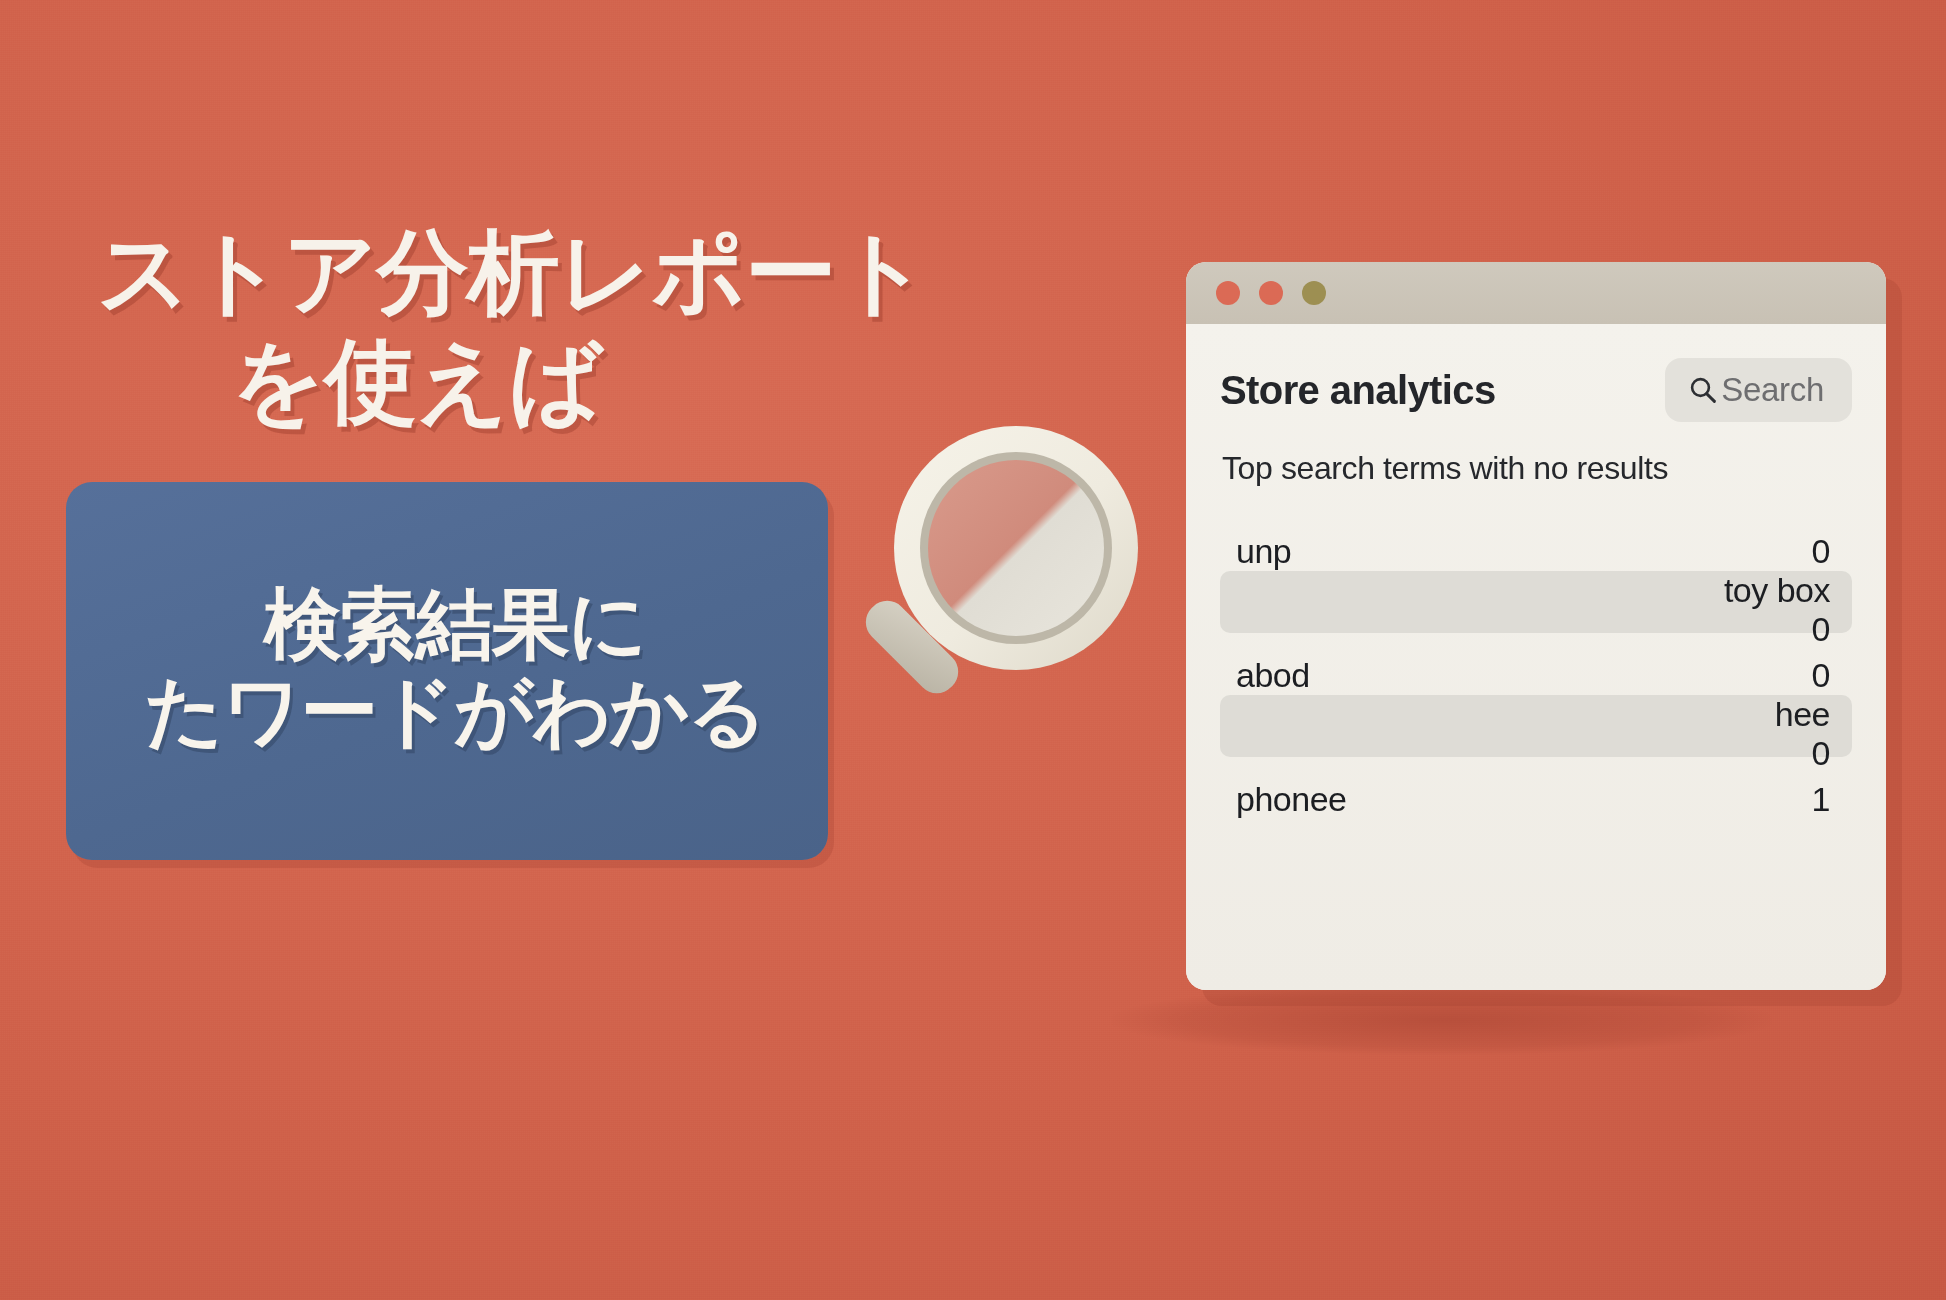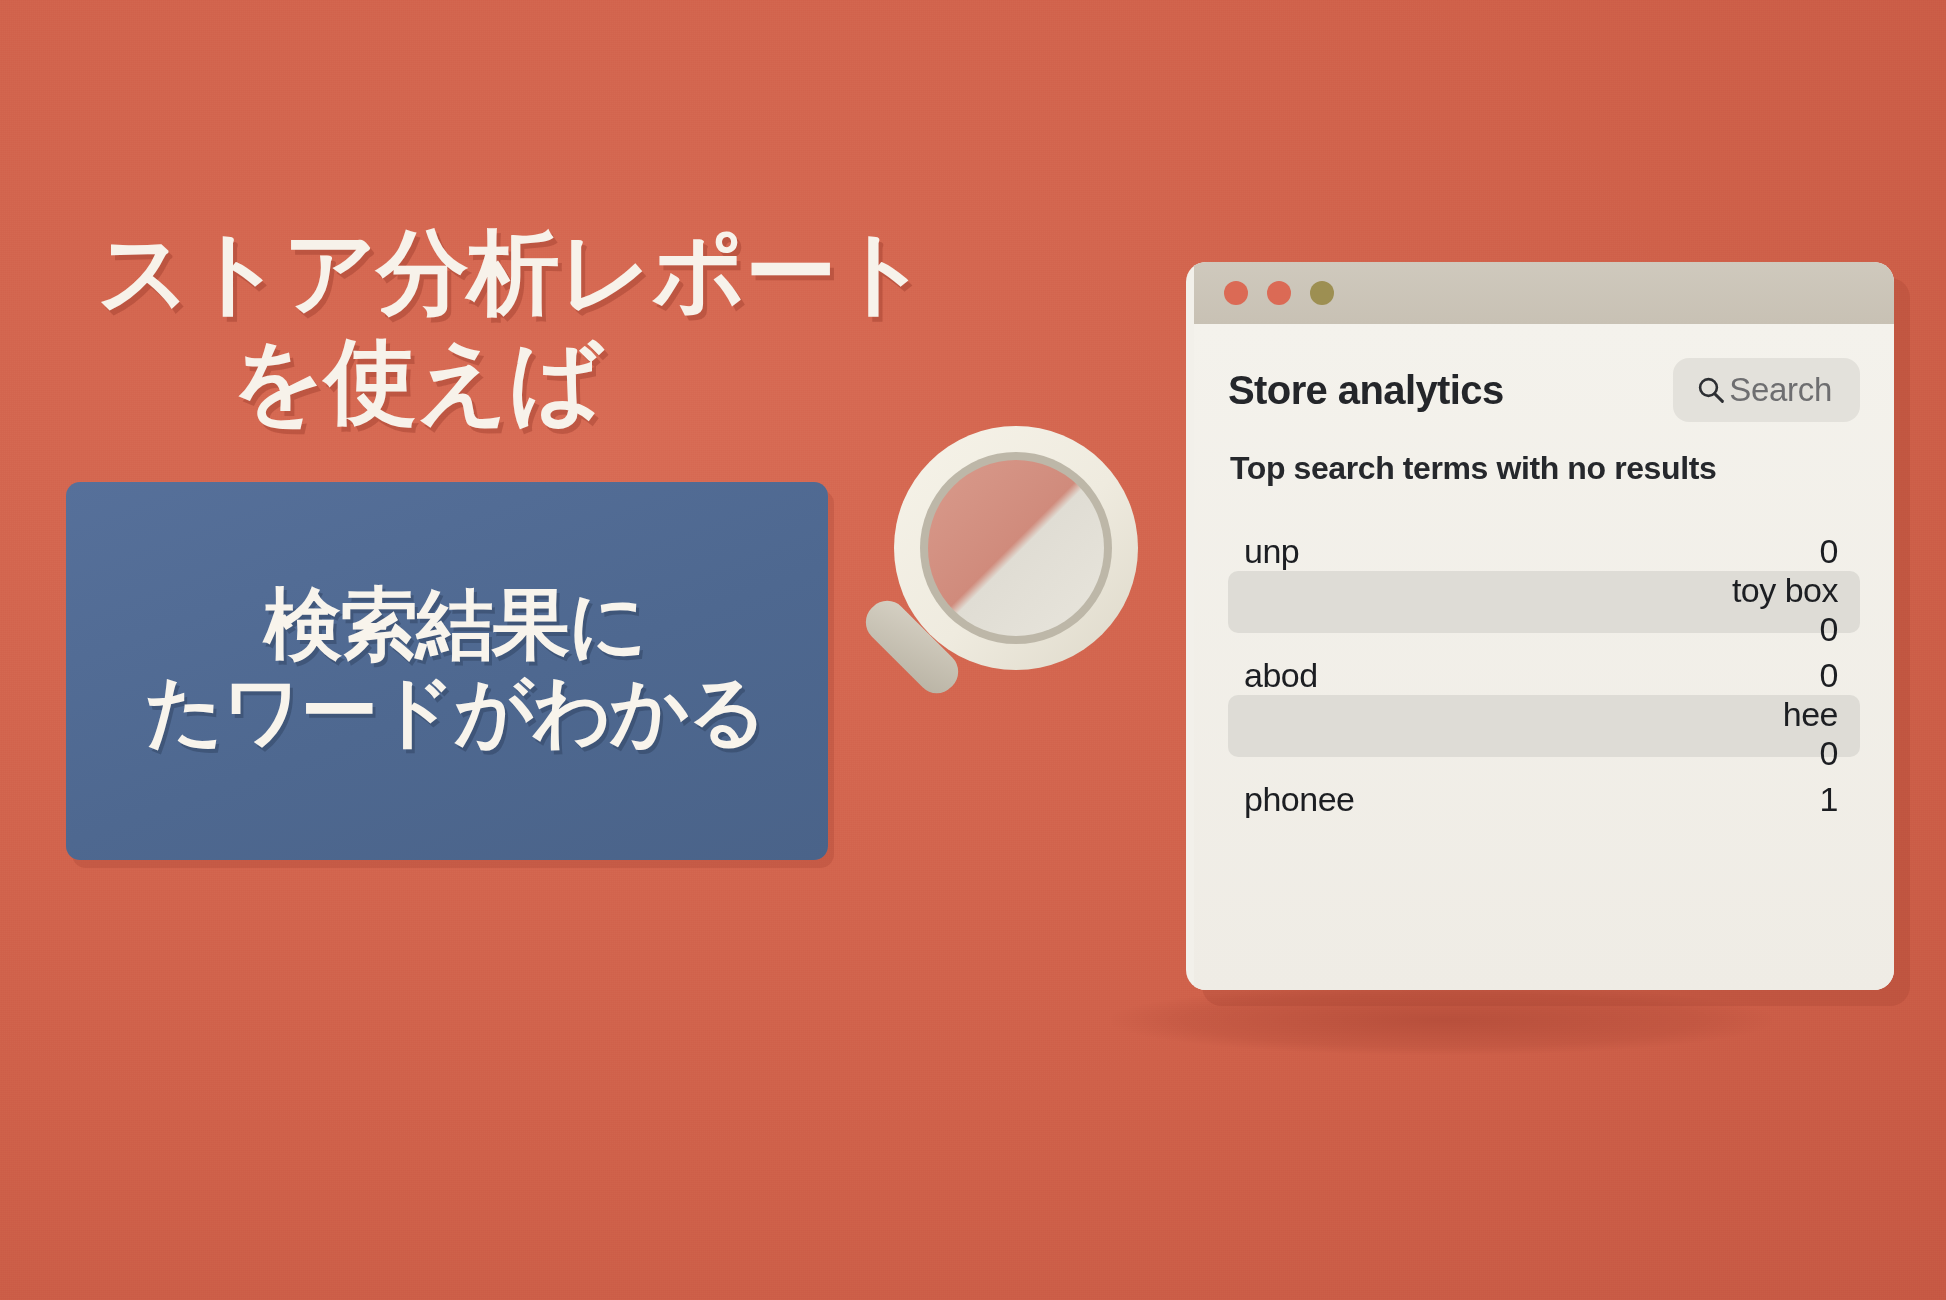--- a/index.html
+++ b/index.html
@@ -56,21 +56,21 @@
   #callout {
     position: absolute;
     left: 66px;
     top: 482px;
     width: 762px;
     height: 378px;
     background: #4e6party;
     background: #4f6party;
     background: #50688f;
     background: linear-gradient(160deg, #56709a 0%, #4e6890 55%, #4a6389 100%);
-    border-radius: 14px;
+    border-radius: 26px;
     box-shadow: 6px 8px 0 rgba(150,55,40,.22);
     z-index: 5;
     display: flex;
     flex-direction: column;
     align-items: center;
     justify-content: center;
     padding: 8px 0 14px 16px;
     box-sizing: border-box;
     font-family: Liberation Serif, serif;
   }
@@ -99,21 +99,20 @@
     position: absolute;
     left: 1186px;
     top: 262px;
     width: 700px;
     height: 728px;
     border-radius: 20px;
     overflow: hidden;
     background: #f2f0ea;
     box-shadow: 16px 16px 0 rgba(150,55,40,.20);
     z-index: 6;
-    padding-left: 8px;
   }
   #titlebar {
     height: 62px;
     background: linear-gradient(180deg, #cfc9bd 0%, #c8c1b4 100%);
     display: flex;
     align-items: center;
     padding-left: 30px;
     box-sizing: border-box;
   }
   .dot { width: 24px; height: 24px; border-radius: 50%; margin-right: 19px; }
@@ -156,21 +155,20 @@
     font-size: 33px;
     color: #6e6e70;
     letter-spacing: -.3px;
   }
 
   #subtitle {
     font-size: 32px;
     color: #26282c;
     letter-spacing: -.4px;
     margin: 2px 0 22px 2px;
-    font-weight: bold;
   }
 
   
   #rows { }
   .row {
     display: flex;
     align-items: flex-end;
     justify-content: space-between;
     height: 62px;
     padding: 0 22px 0 16px;

